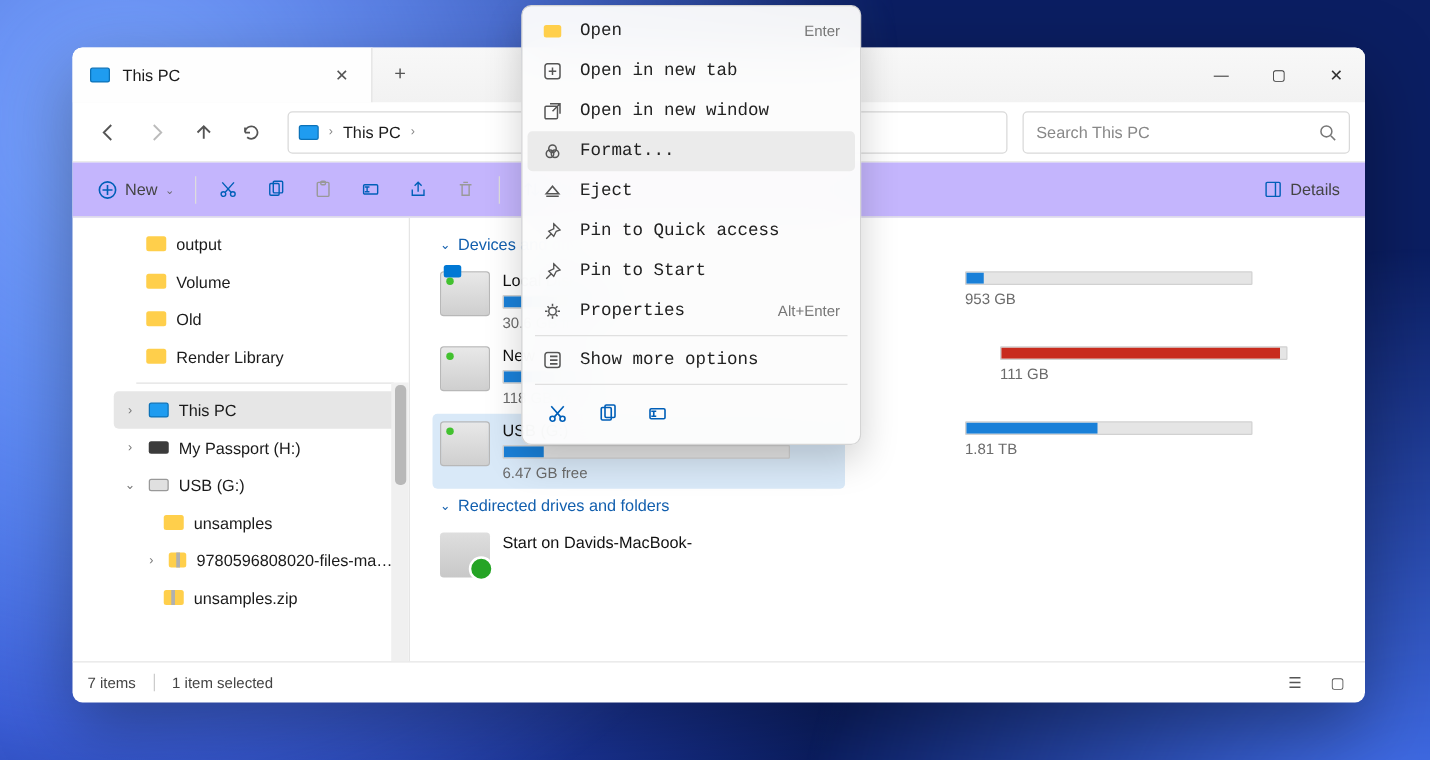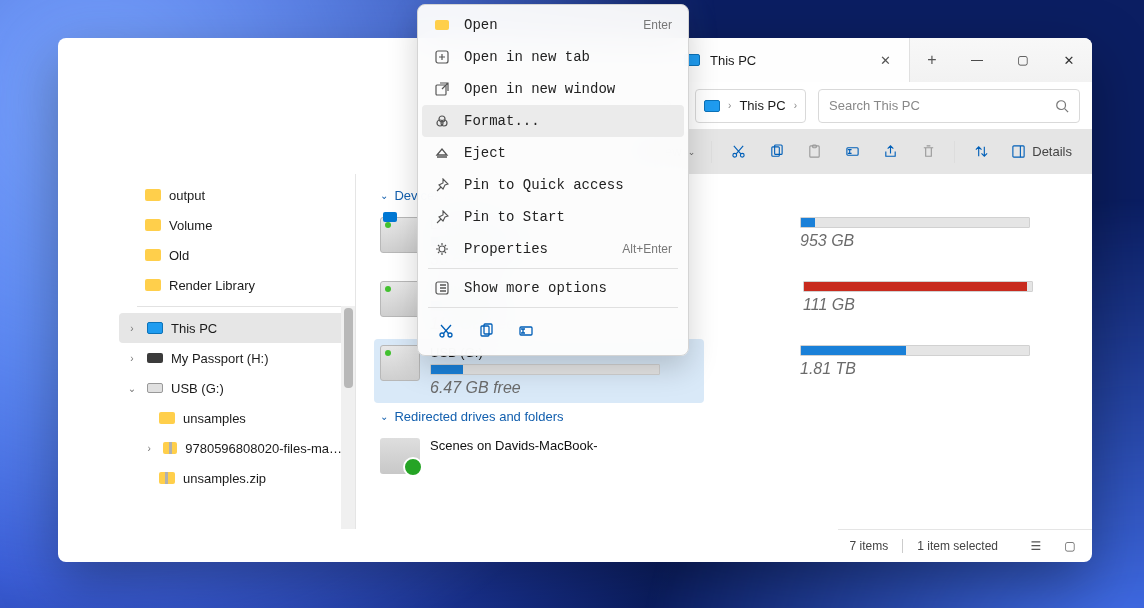--- a/index.html
+++ b/index.html
@@ -3,41 +3,41 @@
 <meta charset="utf-8">
 <style>
   :root { --blue:#0067c0; --gray-bg:#f4f4f4; --border:#e5e5e5; --text:#1b1b1b; --text-muted:#6b6b6b; --hover:#eaeaea; --accent:#005fb8; --win-bg:#ffffff; }
   *{box-sizing:border-box;font-family:"Segoe UI",Arial,sans-serif;}
   body{margin:0;width:1144px;height:608px;overflow:hidden;background:radial-gradient(ellipse 800px 700px at 10% 50%,#3b6eec 0%,#2a4acb 40%,#0b1e62 80%);position:relative;}
   
   .bg-wave{position:absolute;border-radius:50%;filter:blur(2px);}
   .bg-wave.a{width:1600px;height:1600px;left:-700px;top:-700px;background:radial-gradient(circle,#7aa5ff 0%,transparent 55%);}
   .bg-wave.b{width:1200px;height:1200px;right:-600px;bottom:-700px;background:radial-gradient(circle,#4b7bff 0%,transparent 60%);}
   
-  .win{position:absolute;left:58px;top:38px;width:1034px;height:524px;background:var(--win-bg);border-radius:8px;box-shadow:0 20px 60px rgba(0,0,0,.35);overflow:hidden;display:flex;flex-direction:column;color:var(--text);align-items:flex-end;}
+  .win{position:absolute;left:58px;top:38px;width:1034px;height:524px;background:var(--win-bg);border-radius:8px;box-shadow:0 20px 60px rgba(0,0,0,.35);overflow:hidden;display:flex;flex-direction:column;color:var(--text);}
   
   .titlebar{height:44px;display:flex;align-items:stretch;background:linear-gradient(#f8f8f8,#f2f2f2);}
   .tab{width:240px;display:flex;align-items:center;padding:0 14px;background:#fefefe;border-right:1px solid #e0e0e0;}
   .tab .ico{width:16px;height:12px;background:#1f9cf0;border:1px solid #0c72b8;margin-right:10px;border-radius:2px;}
   .tab .title{font-size:13px;flex:1;}
   .tab .close{font-size:13px;color:#555;padding:4px;}
   .newtab{width:44px;display:flex;align-items:center;justify-content:center;font-size:16px;color:#555;}
   .titlebar .spacer{flex:1;}
   .sysbtn{width:46px;display:flex;align-items:center;justify-content:center;font-size:12px;color:#333;}
   .sysbtn.close{width:46px;font-size:13px;}
   
   .navrow{height:48px;display:flex;align-items:center;padding:0 12px;gap:4px;background:#fff;border-bottom:1px solid var(--border);}
   .nbtn{width:34px;height:34px;display:flex;align-items:center;justify-content:center;color:#555;border-radius:4px;}
   .nbtn.disabled{color:#bbb;}
   .address{flex:1;height:34px;margin:0 8px;display:flex;align-items:center;border:1px solid #d9d9d9;border-radius:4px;padding:0 8px;gap:8px;font-size:13px;background:#fff;}
   .address .chev{color:#888;font-size:10px;}
   .searchbox{width:262px;height:34px;border:1px solid #d9d9d9;border-radius:4px;display:flex;align-items:center;padding:0 10px;font-size:13px;color:#888;background:#fff;}
   .searchbox .ph{flex:1;}
   
-  .cmdrow{height:44px;display:flex;align-items:center;padding:0 12px;gap:2px;border-bottom:1px solid var(--border);background:#e5e5e5;}
+  .cmdrow{height:44px;display:flex;align-items:center;padding:0 12px;gap:2px;border-bottom:1px solid var(--border);background:#c4b5fd;}
   .cbtn{height:32px;min-width:36px;padding:0 8px;display:flex;align-items:center;justify-content:center;color:var(--accent);font-size:14px;border-radius:4px;gap:6px;}
   .cbtn .lbl{color:#444;font-size:13px;}
   .cbtn.gray{color:#666;}
   .sep{width:1px;height:22px;background:#ddd;margin:0 6px;}
   .cmdrow .flex{flex:1;}
   
   .content{flex:1;display:flex;min-height:0;}
   .sidebar{width:270px;border-right:1px solid var(--border);overflow:hidden;position:relative;padding-left:25px;}
   .side-scroll{position:absolute;right:0;top:132px;width:14px;height:240px;background:#f0f0f0;}
   .side-thumb{position:absolute;right:2px;top:134px;width:9px;height:80px;background:#b8b8b8;border-radius:4px;}
@@ -61,21 +61,21 @@
   .drive-row{display:flex;gap:40px;}
   .drive{width:330px;padding:6px;border-radius:4px;display:flex;gap:10px;}
   .drive.sel{background:#d9e9f8;}
   .drive .dicon{width:40px;height:36px;background:linear-gradient(#e8e8e8,#cfcfcf);border:1px solid #b8b8b8;border-radius:3px;position:relative;}
   .drive .dicon:after{content:"";position:absolute;left:4px;top:4px;width:6px;height:6px;background:#42c12f;border-radius:50%;}
   .drive .dicon.local:before{content:"";position:absolute;top:-6px;left:2px;width:14px;height:10px;background:#0078d4;border-radius:2px;}
   .drive .dnet{width:40px;height:36px;background:linear-gradient(#dedede,#c8c8c8);border-radius:3px;position:relative;}
   .drive .dnet:after{content:"";position:absolute;right:-3px;bottom:-3px;width:16px;height:16px;background:#25a425;border-radius:50%;border:2px solid #fff;}
   .drive-info{flex:1;display:flex;flex-direction:column;gap:4px;}
   .drive-name{color:#111;}
-  .drive-sub{color:var(--text-muted);font-size:16px;font-style:italic;}
+  .drive-sub{color:var(--text-muted);font-size:12px;}
   .bar{height:11px;background:#e5e5e5;border:1px solid #d1d1d1;border-radius:1px;width:230px;overflow:hidden;}
   .bar-fill{height:100%;background:#1a80d8;}
   .bar-fill.red{background:#c82b1e;}
   
   .status{height:28px;border-top:1px solid var(--border);display:flex;align-items:center;padding:16px 12px;font-size:12px;color:#444;gap:14px;}
   .status .flex{flex:1;}
   .status .vb{width:20px;height:18px;display:flex;align-items:center;justify-content:center;color:#555;}
   .status-divider{width:1px;height:14px;background:#ccc;}
   
   .ctxmenu{position:absolute;left:417px;top:4px;width:272px;background:rgba(252,252,252,.96);backdrop-filter:blur(20px);border:1px solid #d4d4d4;border-radius:8px;box-shadow:0 12px 30px rgba(0,0,0,.18);padding:4px;font-size:14px;color:#222;z-index:20;}
@@ -291,21 +291,21 @@
             <div class="dicon"></div>
             <div class="drive-info">
                 <span class="drive-name">New Volume</span>
                 <div class="bar">
                   <div class="bar-fill" style="width:30%"></div>
                 </div>
                 <span class="drive-sub">118 GB free</span>
               </div>
           </div>
           <div class="drive">
-            <div class="drive-info" style="margin-left:53px">
+            <div class="drive-info" style="margin-left:78px">
                 <div class="bar">
                   <div class="bar-fill red" style="width:98%"></div>
                 </div>
                 <span class="drive-sub">111 GB</span>
               </div>
           </div>
         </div>
         <div class="drive-row">
           <div class="drive sel">
             <div class="dicon"></div>
@@ -327,21 +327,21 @@
           </div>
         </div>
       </div>
       <div class="grouphead">
           <span class="chev">⌄</span>
           <span>Redirected drives and folders</span>
         </div>
       <div class="drive">
         <div class="dnet"></div>
         <div class="drive-info">
-            <span class="drive-name">Scenes on Davids-MacBook-</span>
+            <span class="drive-name">Start on Davids-MacBook-</span>
           </div>
       </div>
     </div>
   </div>
 
   <div class="status">
     <span>7 items</span>
     <div class="status-divider"></div>
     <span>1 item selected</span>
     <div class="flex"></div>

